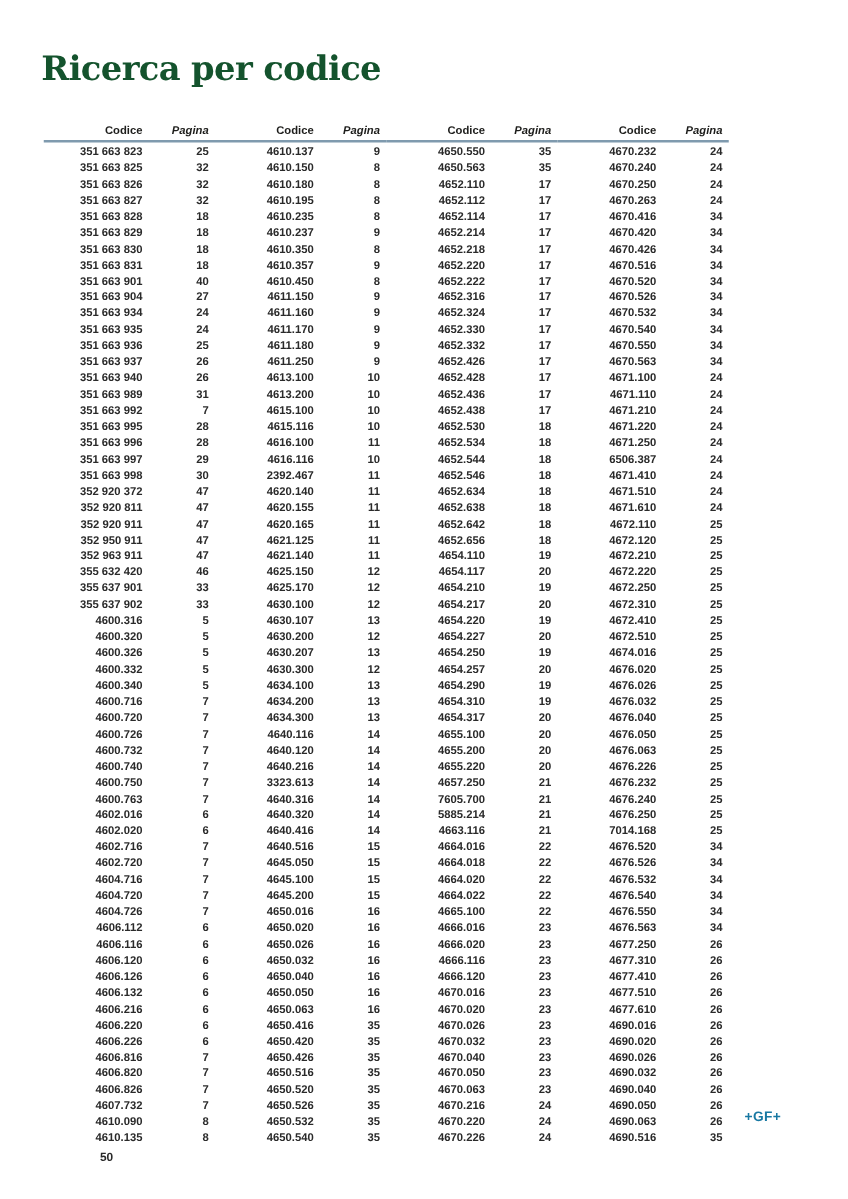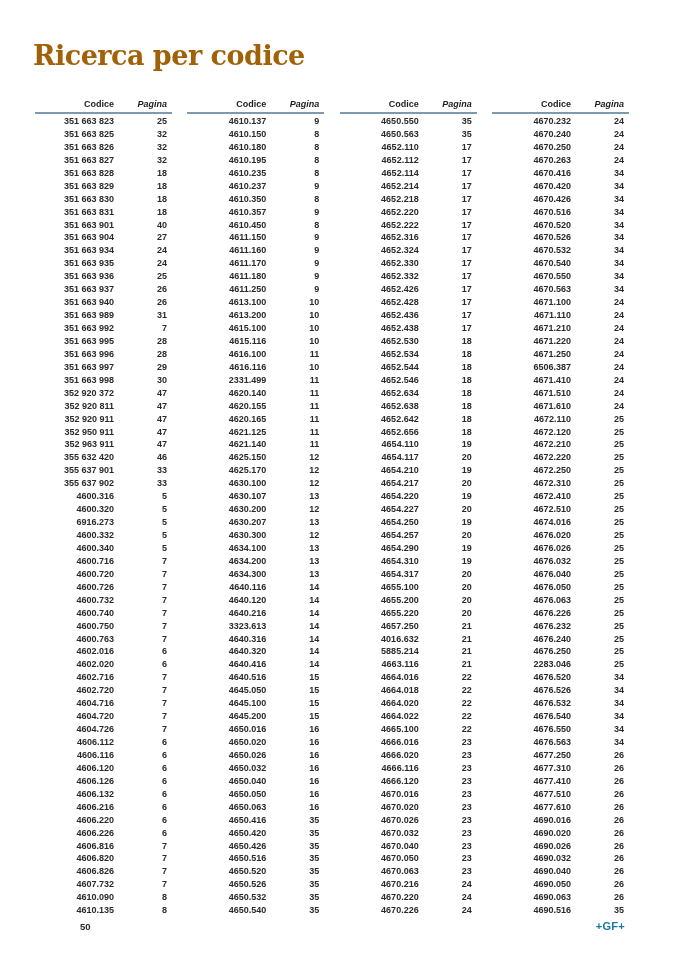--- a/index.html
+++ b/index.html
@@ -12,29 +12,28 @@
     overflow: hidden;
   }
   .page-title {
     position: absolute;
     left: 33px;
     top: 40px;
     font-family: "DejaVu Serif", serif;
     font-weight: bold;
     font-size: 27px;
     letter-spacing: -0.5px;
-    color: #a16207;
+    color: #14532d;
   }
   .table-wrap {
     position: absolute;
     left: 35px;
     top: 97px;
     width: 594px;
     display: flex;
-    justify-content: space-between;
   }
   .col-group { width: 137px; }
   .group-header {
     display: grid;
     grid-template-columns: 1fr 56px;
     height: 13px;
     align-items: end;
   }
   .group-header .h-code,
   .group-header .h-page {
@@ -73,21 +72,21 @@
     left: 33px;
     top: 921px;
     font-size: 9.5px;
     font-weight: bold;
     color: #2a2a2a;
     padding-left: 47px;
   }
   .footer-logo {
     position: absolute;
     right: 53px;
-    top: 920px;
+    top: 888px;
     font-size: 11px;
     font-weight: bold;
     letter-spacing: 0.3px;
     color: #1878a2;
   }
 </style>
 </head>
 <body>
 
 <h1 class="page-title">Ricerca per codice</h1>
@@ -218,21 +217,21 @@
         </div>
         <div class="row">
           <span class="code">4600.316</span>
           <span class="page">5</span>
         </div>
         <div class="row">
           <span class="code">4600.320</span>
           <span class="page">5</span>
         </div>
         <div class="row">
-          <span class="code">6916.273</span>
+          <span class="code">4600.326</span>
           <span class="page">5</span>
         </div>
         <div class="row">
           <span class="code">4600.332</span>
           <span class="page">5</span>
         </div>
         <div class="row">
           <span class="code">4600.340</span>
           <span class="page">5</span>
         </div>
@@ -431,21 +430,21 @@
         </div>
         <div class="row">
           <span class="code">4616.100</span>
           <span class="page">11</span>
         </div>
         <div class="row">
           <span class="code">4616.116</span>
           <span class="page">10</span>
         </div>
         <div class="row">
-          <span class="code">2331.499</span>
+          <span class="code">2392.467</span>
           <span class="page">11</span>
         </div>
         <div class="row">
           <span class="code">4620.140</span>
           <span class="page">11</span>
         </div>
         <div class="row">
           <span class="code">4620.155</span>
           <span class="page">11</span>
         </div>
@@ -768,21 +767,21 @@
         </div>
         <div class="row">
           <span class="code">4655.220</span>
           <span class="page">20</span>
         </div>
         <div class="row">
           <span class="code">4657.250</span>
           <span class="page">21</span>
         </div>
         <div class="row">
-          <span class="code">4016.632</span>
+          <span class="code">7605.700</span>
           <span class="page">21</span>
         </div>
         <div class="row">
           <span class="code">5885.214</span>
           <span class="page">21</span>
         </div>
         <div class="row">
           <span class="code">4663.116</span>
           <span class="page">21</span>
         </div>
@@ -1033,21 +1032,21 @@
         </div>
         <div class="row">
           <span class="code">4676.240</span>
           <span class="page">25</span>
         </div>
         <div class="row">
           <span class="code">4676.250</span>
           <span class="page">25</span>
         </div>
         <div class="row">
-          <span class="code">2283.046</span>
+          <span class="code">7014.168</span>
           <span class="page">25</span>
         </div>
         <div class="row">
           <span class="code">4676.520</span>
           <span class="page">34</span>
         </div>
         <div class="row">
           <span class="code">4676.526</span>
           <span class="page">34</span>
         </div>

